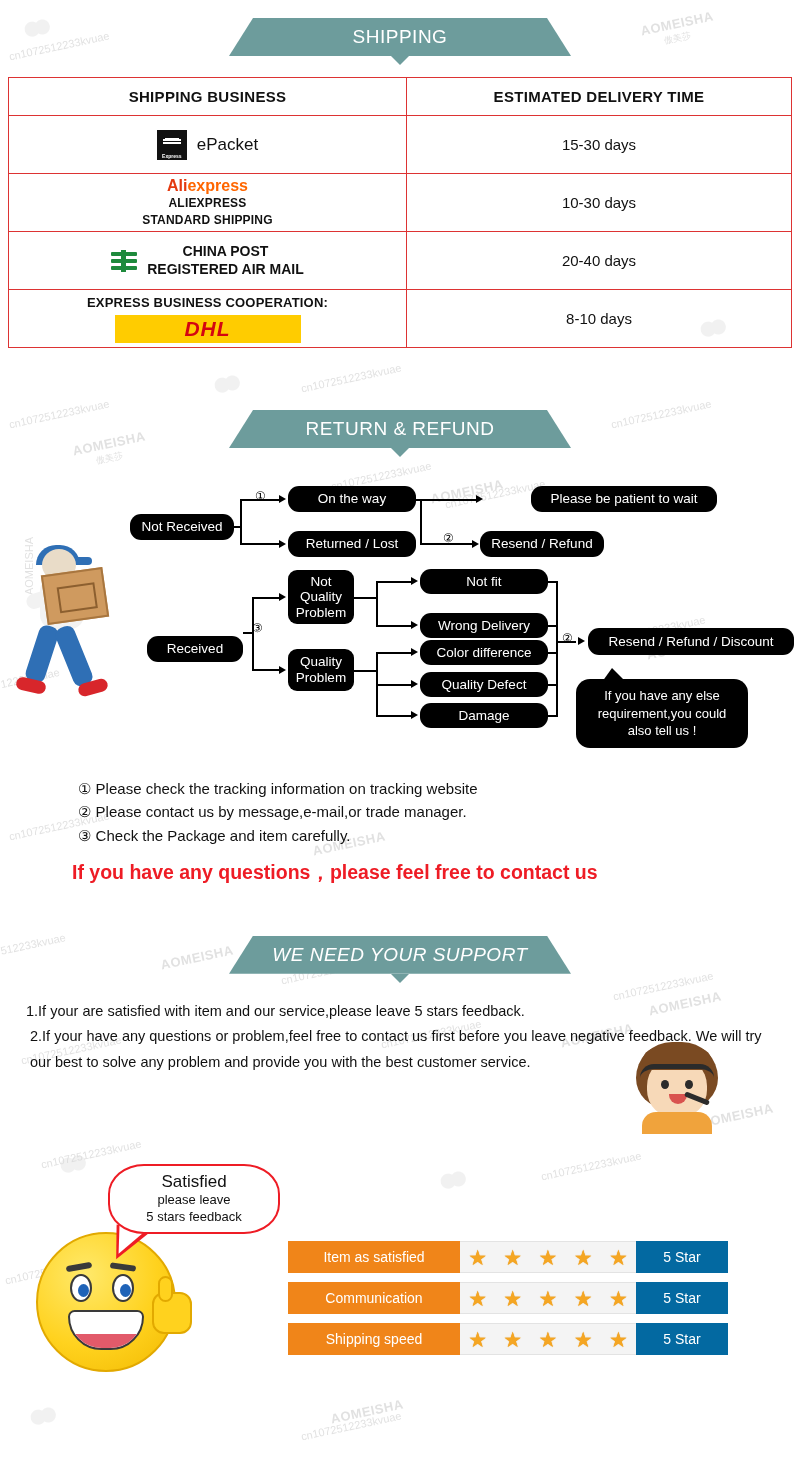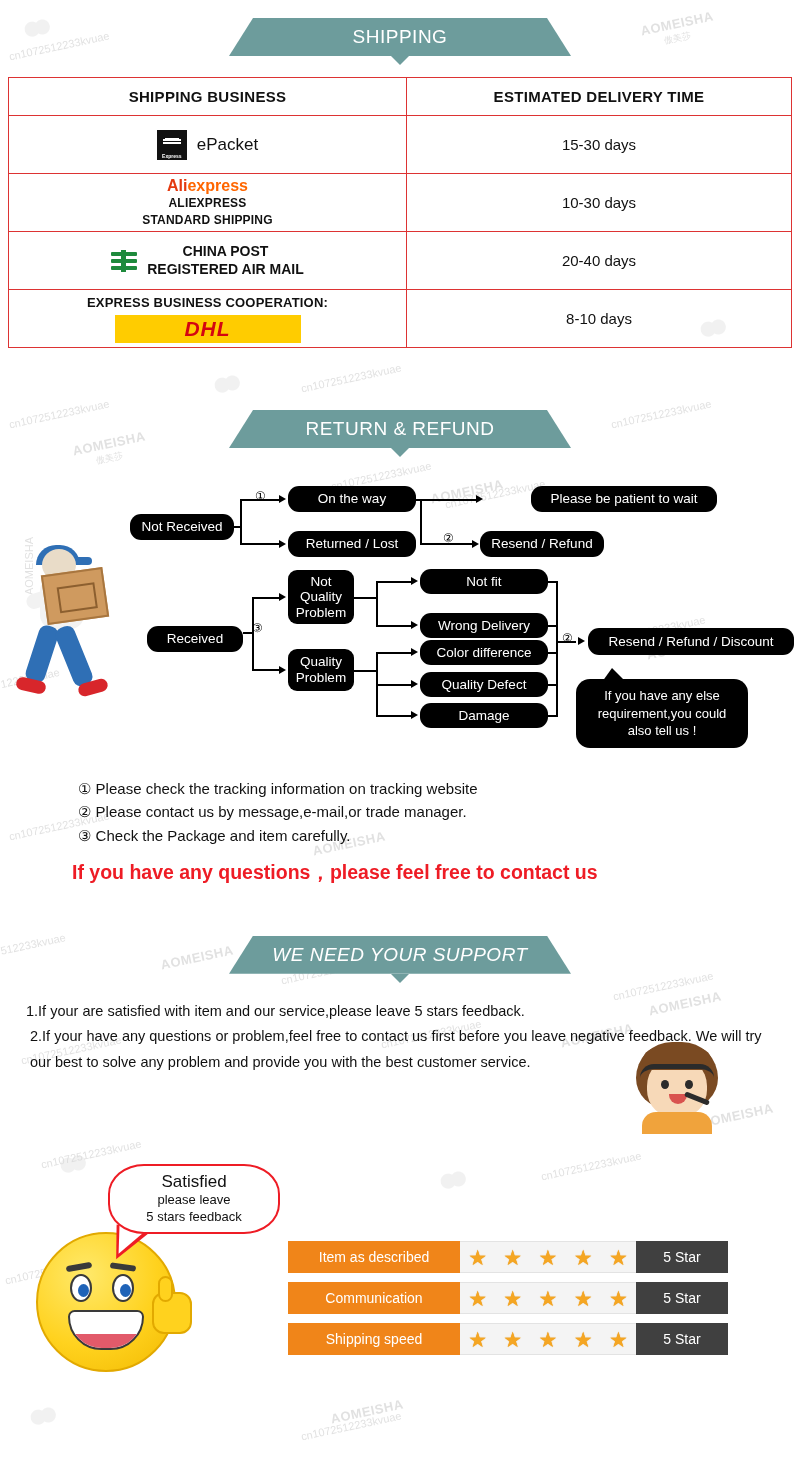--- a/index.html
+++ b/index.html
@@ -274,21 +274,21 @@
     width: 172px; height: 32px; background: #f08519; color: #fff;
     display: flex; align-items: center; justify-content: center; font-size: 14px;
   }
   .rating-stars {
     width: 176px; height: 32px; background: #f4f4f4;
     display: flex; align-items: center; justify-content: space-around;
     border-top: 1px solid #e3e3e3; border-bottom: 1px solid #e3e3e3;
   }
   .star { font-size: 21px; color: #f5a623; line-height: 1; text-shadow: 0 0 1px #e08a00; }
   .rating-value {
-    width: 92px; height: 32px; background: #404040; color: #fff;
+    width: 92px; height: 32px; background: #0369a1; color: #fff;
     display: flex; align-items: center; justify-content: center; font-size: 14px;
   }
 </style>
 </head>
 <body>
 
 <div class="watermarks">
   <div class="wm" style="left:8px;  top:40px;">cn1072512233kvuae</div>
   <div class="wm logo" style="left:640px; top:16px;">AOMEISHA</div>
   <div class="wm sub" style="left:664px; top:32px;">傲美莎</div>
@@ -403,21 +403,21 @@
       <div class="shoeA"></div>
         <div class="shoeB"></div>
     </div>
 
     <div class="node" style="left:130px; top:43px;  width:104px; height:26px;">Not Received</div>
     <div class="node" style="left:288px; top:15px;  width:128px; height:26px;">On the way</div>
     <div class="node" style="left:288px; top:60px;  width:128px; height:26px;">Returned / Lost</div>
     <div class="node" style="left:486px; top:15px;  width:186px; height:26px;margin-left:45px;">Please be patient to wait</div>
     <div class="node" style="left:480px; top:60px;  width:124px; height:26px;">Resend / Refund</div>
 
-    <div class="node" style="left:147px; top:155px; width:96px; height:26px;">Received</div>
+    <div class="node" style="left:147px; top:165px; width:96px; height:26px;">Received</div>
     <div class="node multiline" style="left:288px; top:99px; width:66px; height:54px; flex-direction:column;">
       <span>Not</span>
         <span>Quality</span>
         <span>Problem</span>
     </div>
     <div class="node multiline" style="left:288px; top:178px; width:66px; height:42px; flex-direction:column;">
       <span>Quality</span>
         <span>Problem</span>
     </div>
 
@@ -534,21 +534,21 @@
 
 <div class="sat-tail"></div>
 <div class="sat-bubble">
   <div class="t1">Satisfied</div>
   <div class="t2">please leave</div>
   <div class="t2">5 stars feedback</div>
 </div>
 
 <div class="ratings">
   <div class="rating-row">
-    <div class="rating-label">Item as described</div>
+    <div class="rating-label">Item as satisfied</div>
     <div class="rating-stars">
       <span class="star">★</span>
       <span class="star">★</span>
       <span class="star">★</span>
       <span class="star">★</span>
       <span class="star">★</span>
     </div>
     <div class="rating-value">5 Star</div>
   </div>
   <div class="rating-row">

